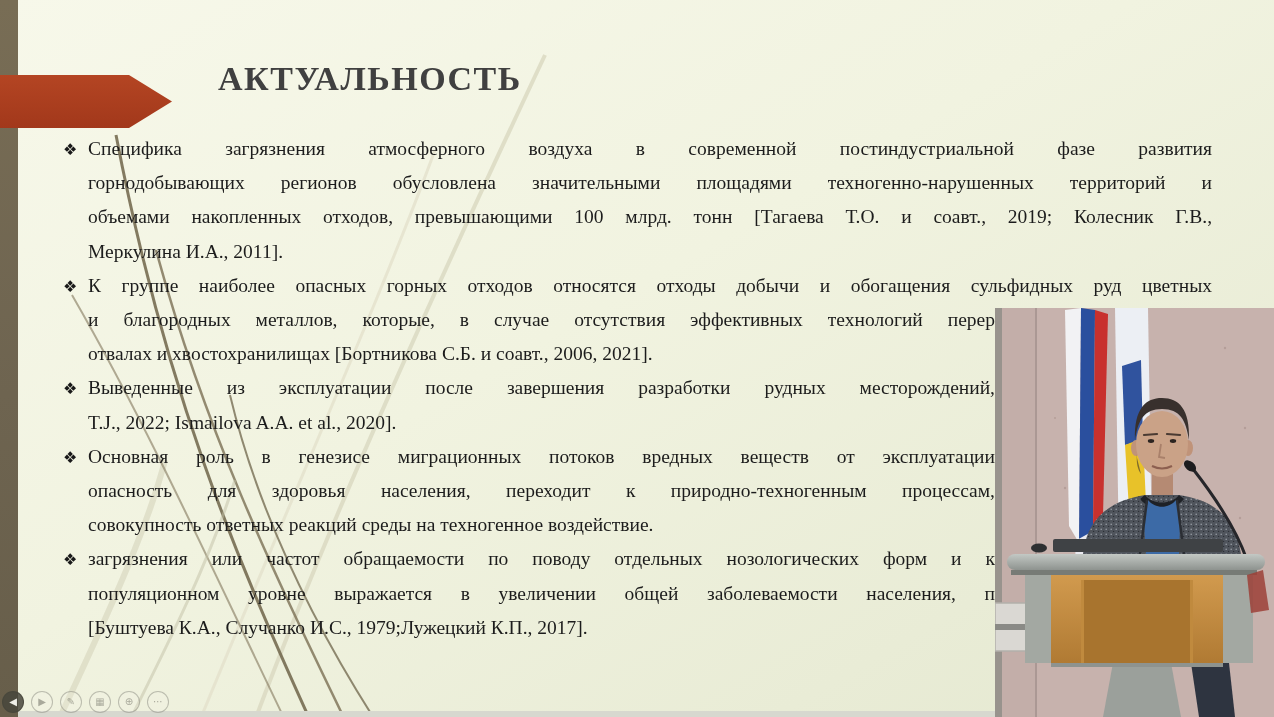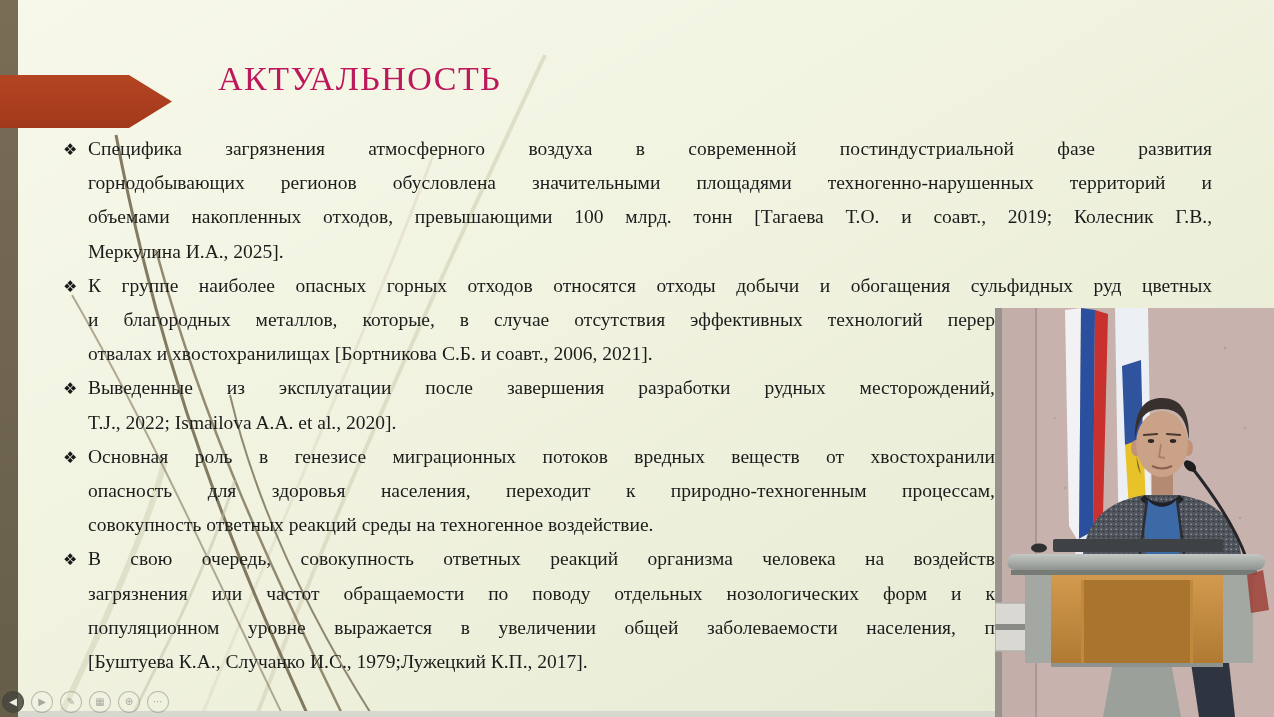--- a/index.html
+++ b/index.html
@@ -13,21 +13,21 @@
     position:absolute;left:0;top:0;width:18px;height:717px;z-index:2;
     background:linear-gradient(180deg,#786d55 0%,#6e6450 55%,#675e4a 100%);
   }
   .title-arrow{
     position:absolute;left:0;top:75px;width:172px;height:53px;z-index:3;
     background:linear-gradient(180deg,#b44523 0%,#a2381b 100%);
     clip-path:polygon(0 0,75% 0,100% 50%,75% 100%,0 100%);
   }
   .slide-title{
     position:absolute;left:218px;top:60px;z-index:3;
-    font-size:34px;font-weight:normal;color:#be185d;letter-spacing:1.5px;
+    font-size:34px;font-weight:bold;color:#404040;letter-spacing:1.5px;
     white-space:nowrap;
   }
   .content{position:absolute;left:88px;top:132px;z-index:3;}
   .para{margin:0;padding:0;}
   .line{
     position:relative;display:block;line-height:34.2px;font-size:19.5px;color:#1c1c1c;
     white-space:nowrap;
   }
   .line.j-full{width:1124px;text-align:justify;text-align-last:justify;white-space:normal;}
   .line.j-cut{width:907px;text-align:justify;text-align-last:justify;white-space:normal;}
@@ -75,38 +75,38 @@
 
 <div class="left-bar"></div>
 <div class="title-arrow"></div>
 <div class="slide-title">АКТУАЛЬНОСТЬ</div>
 
 <div class="content">
     <div class="para">
       <div class="line j-full"><span class="marker">❖</span><span>Специфика загрязнения атмосферного воздуха в современной постиндустриальной фазе развития</span></div>
       <div class="line j-full"><span>горнодобывающих регионов обусловлена значительными площадями техногенно-нарушенных территорий и</span></div>
       <div class="line j-full"><span>объемами накопленных отходов, превышающими 100 млрд. тонн [Тагаева Т.О. и соавт., 2019; Колесник Г.В.,</span></div>
-      <div class="line l-end"><span>Меркулина И.А., 2025].</span></div>
+      <div class="line l-end"><span>Меркулина И.А., 2011].</span></div>
     </div>
     <div class="para">
       <div class="line j-full"><span class="marker">❖</span><span>К группе наиболее опасных горных отходов относятся отходы добычи и обогащения сульфидных руд цветных</span></div>
       <div class="line j-cut"><span>и благородных металлов, которые, в случае отсутствия эффективных технологий перер</span></div>
       <div class="line l-end"><span>отвалах и хвостохранилищах [Бортникова С.Б. и соавт., 2006, 2021].</span></div>
     </div>
     <div class="para">
       <div class="line j-cut"><span class="marker">❖</span><span>Выведенные из эксплуатации после завершения разработки рудных месторождений,</span></div>
       <div class="line l-end"><span>T.J., 2022; Ismailova A.A. et al., 2020].</span></div>
     </div>
     <div class="para">
-      <div class="line j-cut"><span class="marker">❖</span><span>Основная роль в генезисе миграционных потоков вредных веществ от хвостохранили</span></div>
+      <div class="line j-cut"><span class="marker">❖</span><span>Основная роль в генезисе миграционных потоков вредных веществ от эксплуатации</span></div>
       <div class="line j-cut"><span>опасность для здоровья населения, переходит к природно-техногенным процессам,</span></div>
       <div class="line l-end"><span>совокупность ответных реакций среды на техногенное воздействие.</span></div>
     </div>
     <div class="para">
-      <div class="line j-cut"><span class="marker">❖</span><span>В свою очередь, совокупность ответных реакций организма человека на воздейств</span></div>
+      <div class="line j-cut"><span class="marker">❖</span></div>
       <div class="line j-cut"><span>загрязнения или частот обращаемости по поводу отдельных нозологических форм и к</span></div>
       <div class="line j-cut"><span>популяционном уровне выражается в увеличении общей заболеваемости населения, п</span></div>
       <div class="line l-end"><span>[Буштуева К.А., Случанко И.С., 1979;Лужецкий К.П., 2017].</span></div>
     </div>
   </div>
 
 <div class="photo">
   <svg width="279" height="409" viewBox="0 0 279 409">
     <defs>
       <linearGradient id="wood" x1="0" y1="0" x2="0" y2="1">

